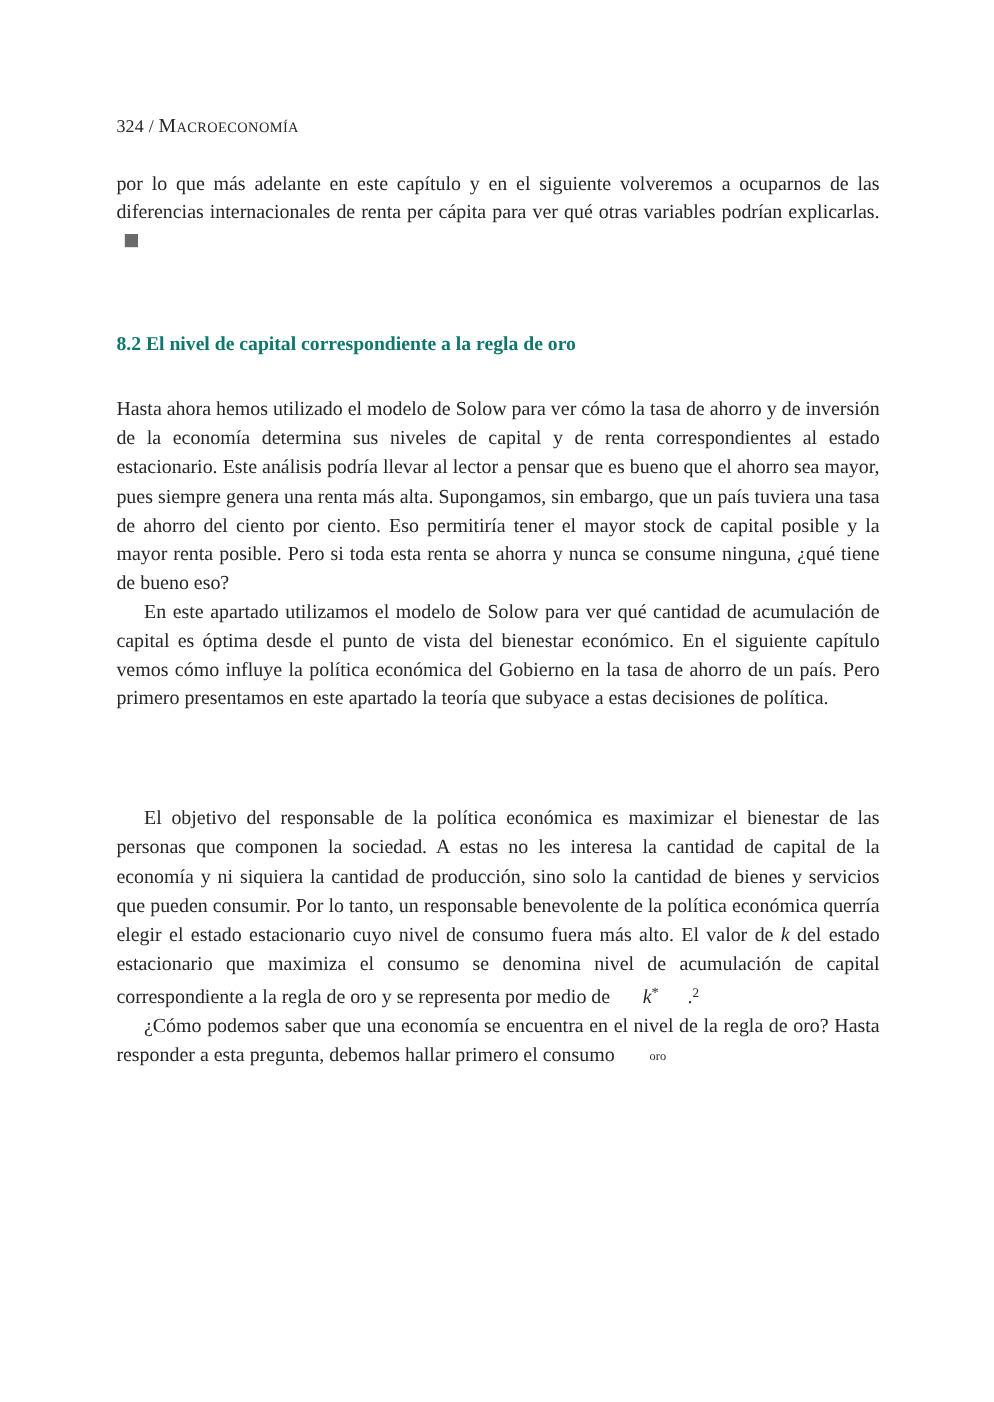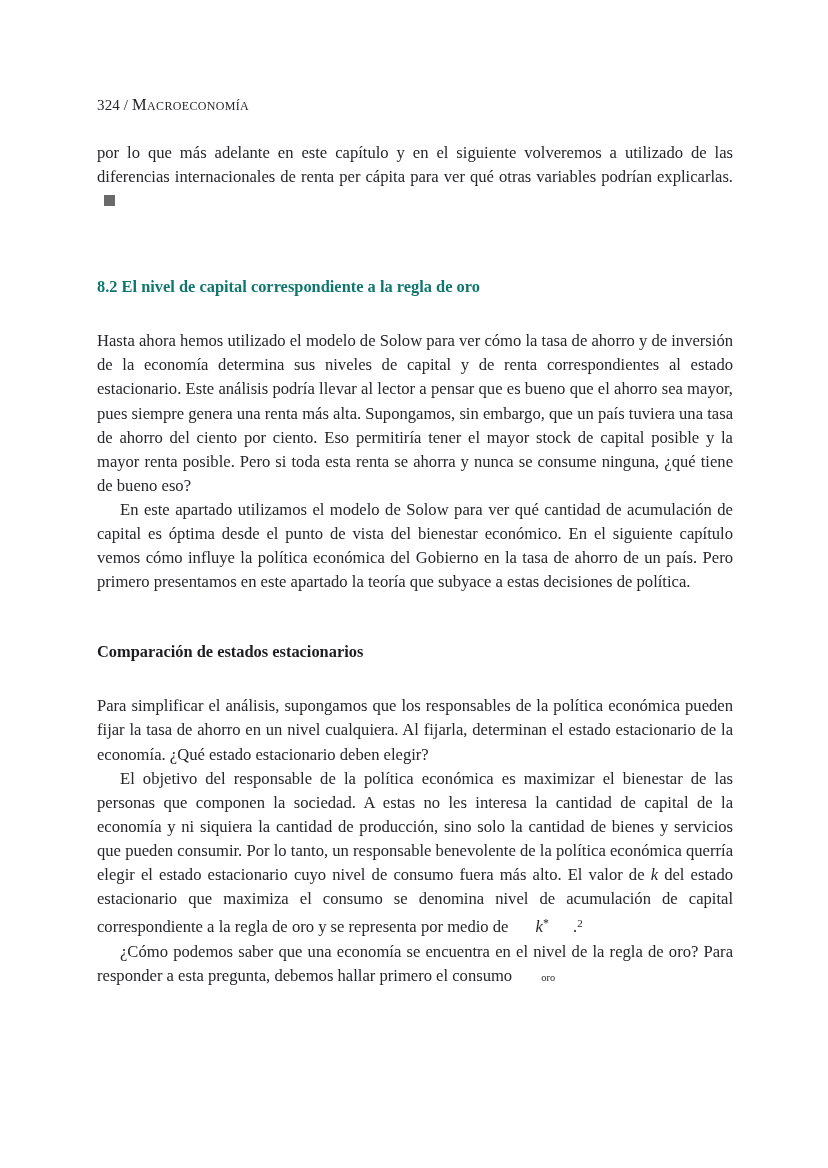--- a/index.html
+++ b/index.html
@@ -165,40 +165,38 @@
 <div class="page">
 
   <div class="running-head">
     <span class="pg">324</span>
     <span class="sep">/</span>
     <span class="bookname">Macroeconomía</span>
   </div>
 
   <div class="content">
 
-    <p class="body"><span>por lo que más adelante en este capítulo y en el siguiente volveremos a utilizado de las diferencias internacionales de renta per cápita para ver qué otras variables podrían explicarlas.</span><span class="endmark"></span></p>
+    <p class="body"><span>por lo que más adelante en este capítulo y en el siguiente volveremos a ocuparnos de las diferencias internacionales de renta per cápita para ver qué otras variables podrían explicarlas.</span><span class="endmark"></span></p>
 
     <div class="sp-after-par1"></div>
 
     <h2 class="section">8.2 El nivel de capital correspondiente a la regla de oro</h2>
 
     <div class="sp-after-h2"></div>
 
     <p class="body">Hasta ahora hemos utilizado el modelo de Solow para ver cómo la tasa de ahorro y de inversión de la economía determina sus niveles de capital y de renta correspondientes al estado estacionario. Este análisis podría llevar al lector a pensar que es bueno que el ahorro sea mayor, pues siempre genera una renta más alta. Supongamos, sin embargo, que un país tuviera una tasa de ahorro del ciento por ciento. Eso permitiría tener el mayor stock de capital posible y la mayor renta posible. Pero si toda esta renta se ahorra y nunca se consume ninguna, ¿qué tiene de bueno eso?</p>
 
     <p class="body indent">En este apartado utilizamos el modelo de Solow para ver qué cantidad de acumulación de capital es óptima desde el punto de vista del bienestar económico. En el siguiente capítulo vemos cómo influye la política económica del Gobierno en la tasa de ahorro de un país. Pero primero presentamos en este apartado la teoría que subyace a estas decisiones de política.</p>
 
     <div class="sp-before-h3"></div>
 
-    <h3 class="subsection">Comparación de estados estacionarios</h3>
 
     <div class="sp-after-h3"></div>
 
-    <p class="body">Para simplificar el análisis, supongamos que los responsables de la política económica pueden fijar la tasa de ahorro en un nivel cualquiera. Al fijarla, determinan el estado estacionario de la economía. ¿Qué estado estacionario deben elegir?</p>
 
     <p class="body indent"><span>El objetivo del responsable de la política económica es maximizar el bienestar de las personas que componen la sociedad. A estas no les interesa la cantidad de capital de la economía y ni siquiera la cantidad de producción, sino solo la cantidad de bienes y servicios que pueden consumir. Por lo tanto, un responsable benevolente de la política económica querría elegir el estado estacionario cuyo nivel de consumo fuera más alto. El valor de </span><em class="it">k</em><span> del estado estacionario que maximiza el consumo se denomina </span><strong class="bd">nivel de acumulación de capital</strong><span> correspondiente a la regla de oro y se representa por medio de </span><span class="kgold"><span>k</span><span class="ksup">*</span><span class="ksub">oro</span></span><span class="kgold-pad"></span><span>.</span><sup class="fnref">2</sup></p>
 
-    <p class="body indent">¿Cómo podemos saber que una economía se encuentra en el nivel de la regla de oro? Para responder a esta pregunta, debemos hallar primero el consumo</p>
+    <p class="body indent">¿Cómo podemos saber que una economía se encuentra en el nivel de la regla de oro? Hasta responder a esta pregunta, debemos hallar primero el consumo</p>
 
   </div>
 
 
 </div>
 
 </body></html>

